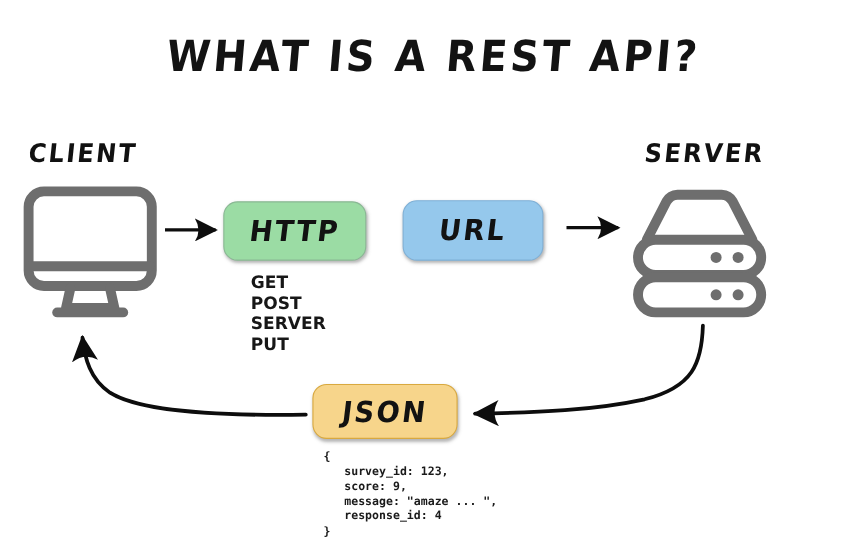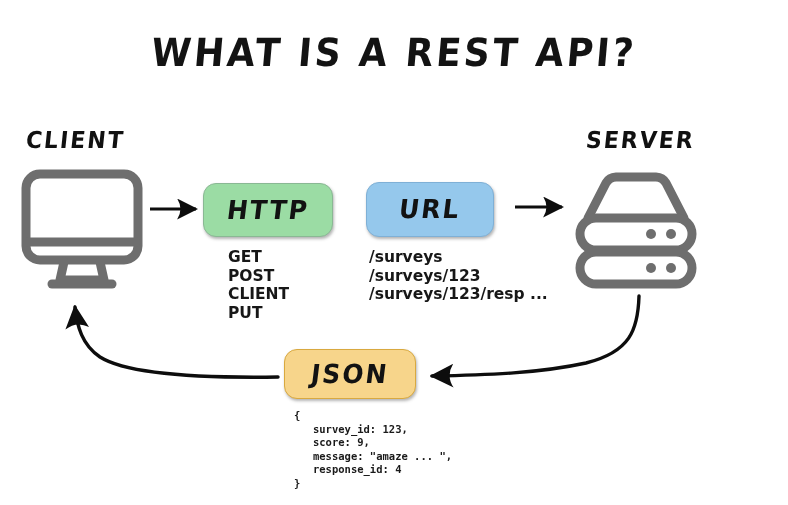--- a/index.html
+++ b/index.html
@@ -143,29 +143,26 @@
       <circle cx="79" cy="98" r="5" fill="#6E6E6E"></circle>
       <circle cx="99" cy="98" r="5" fill="#6E6E6E"></circle>
     </svg>
   </div>
 
   <div class="abs node-box" id="http-box">
     <span class="node-text">HTTP</span>
   </div>
   <div class="abs detail-list" id="http-methods">GET
 POST
-CLIENT
+SERVER
 PUT</div>
 
   <div class="abs node-box" id="url-box">
     <span class="node-text">URL</span>
   </div>
-  <div class="abs detail-list" id="url-paths">/surveys
-/surveys/123
-/surveys/123/resp ...</div>
 
   <div class="abs node-box" id="json-box">
     <span class="node-text">JSON</span>
   </div>
   <div class="abs" id="json-code">{
    survey_id: 123,
    score: 9,
    message: "amaze ... ",
    response_id: 4
 }</div>

